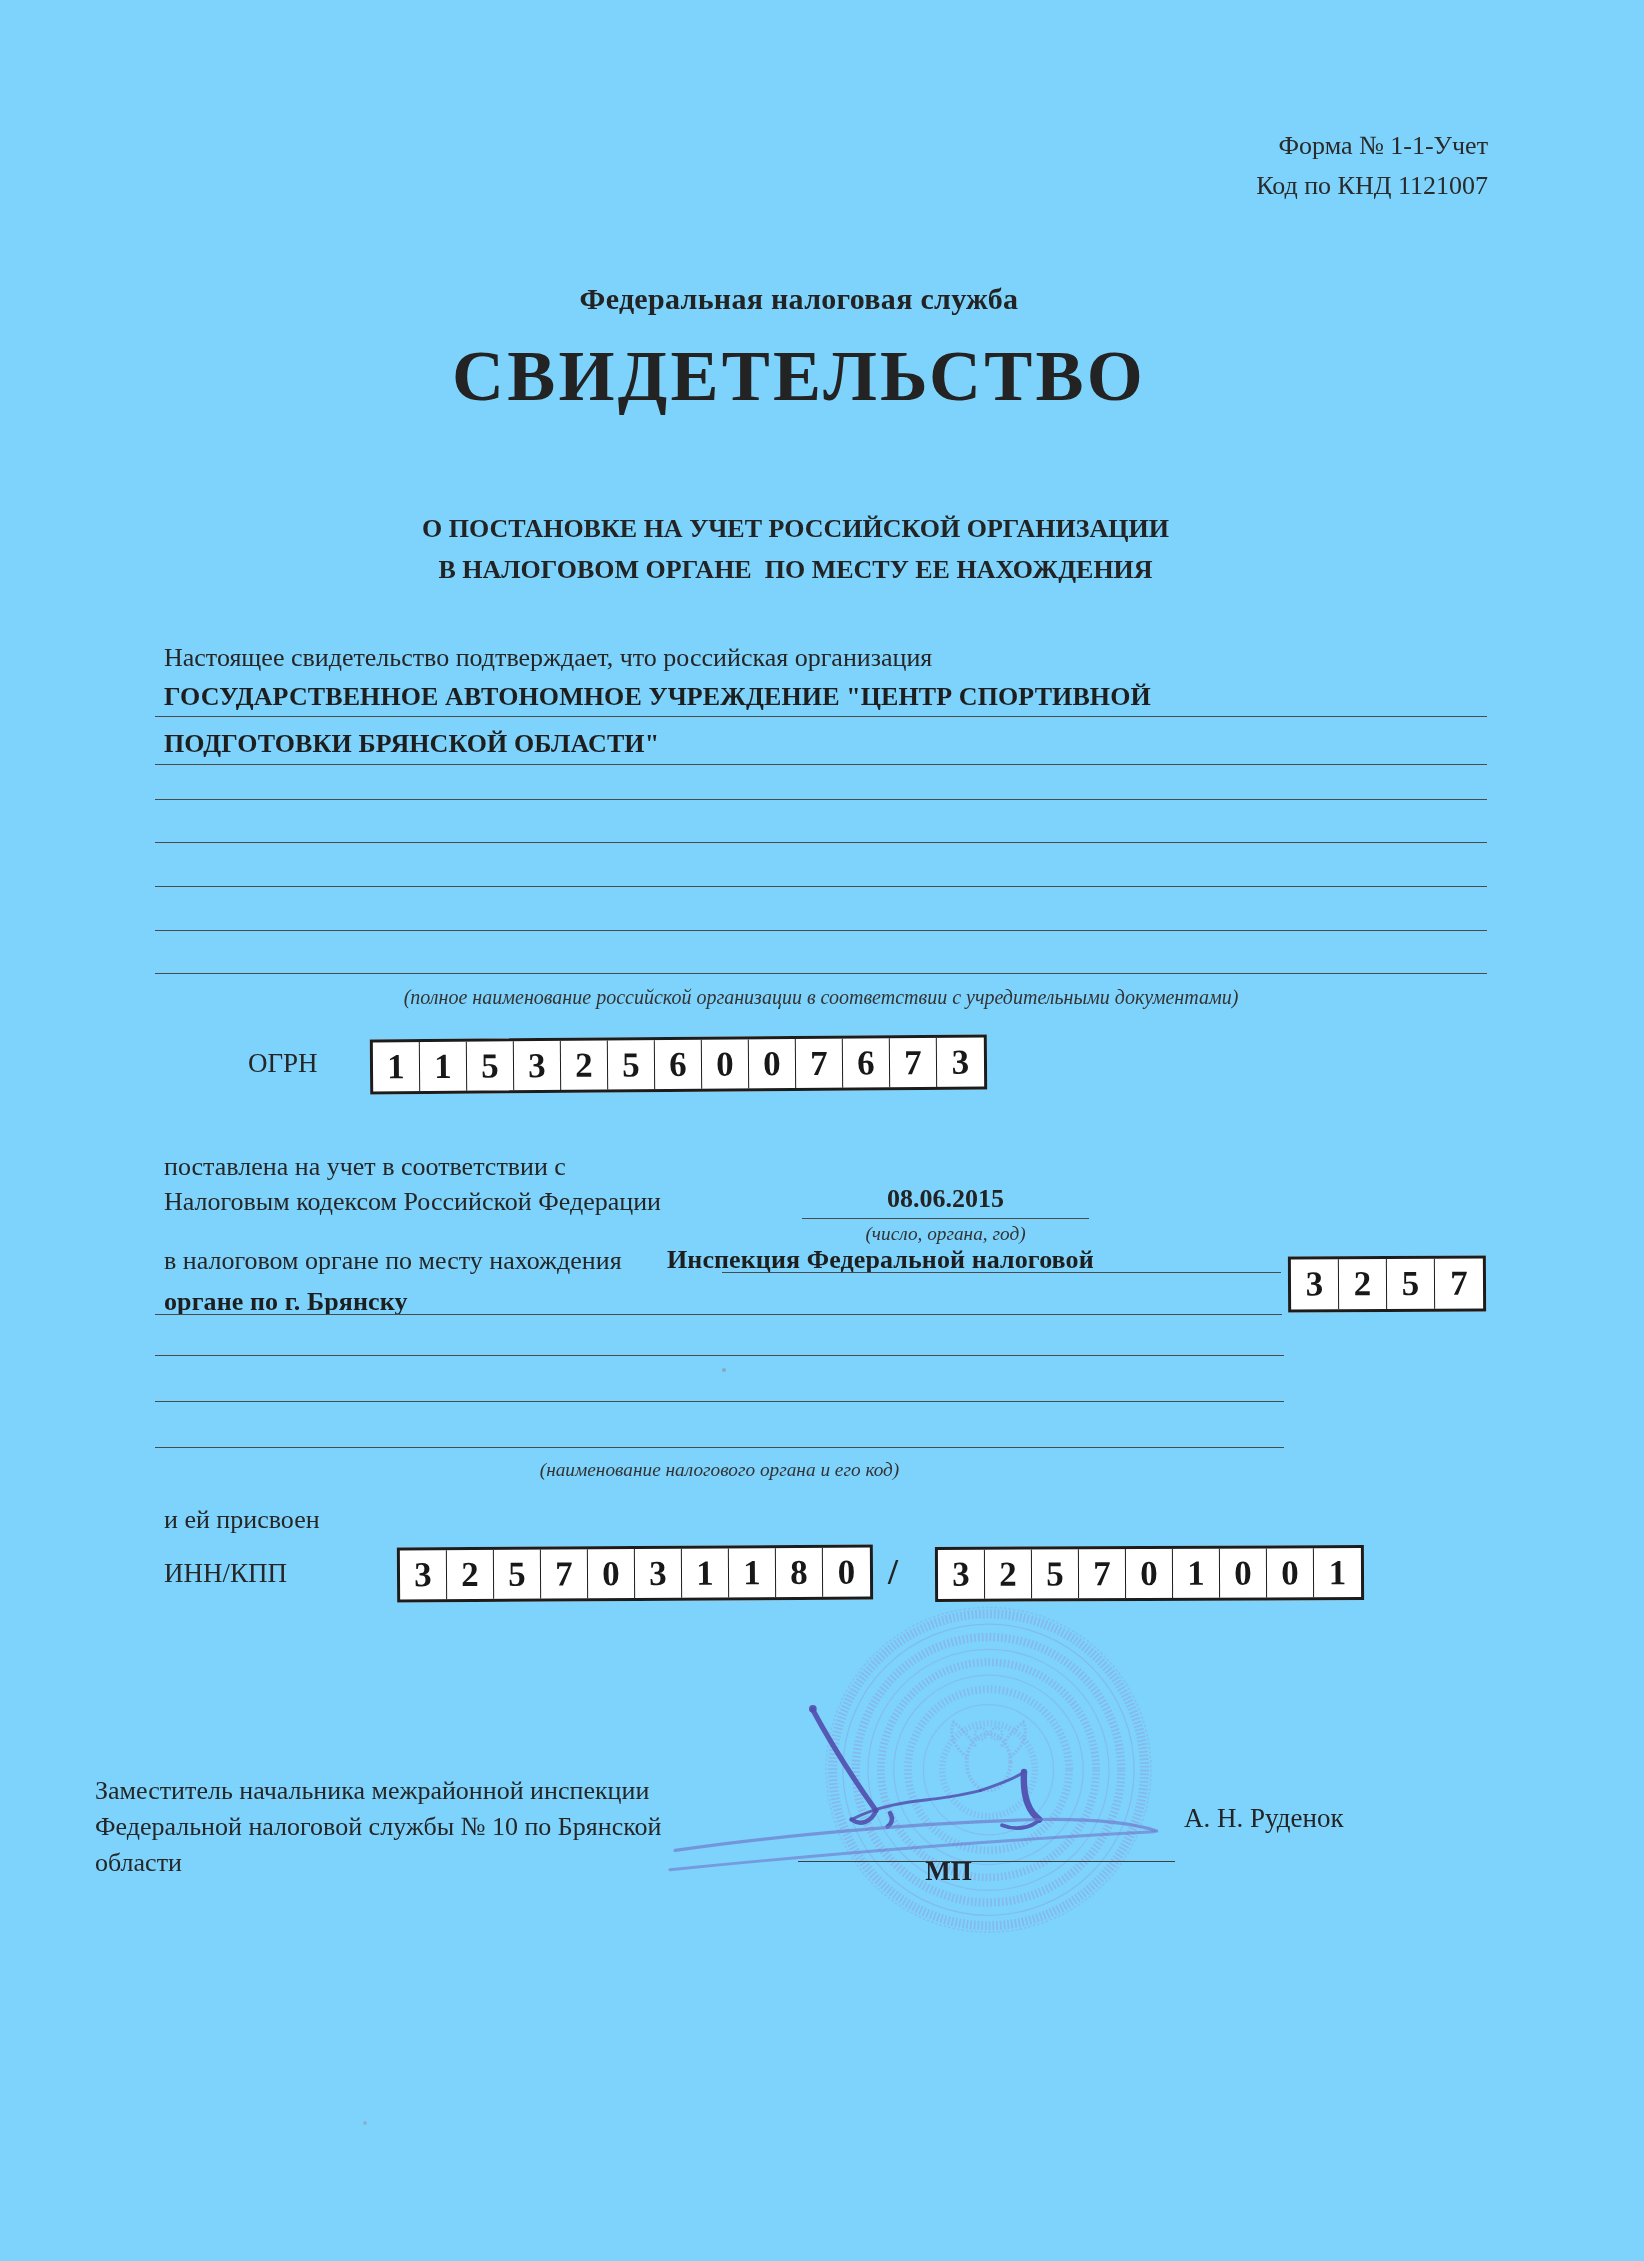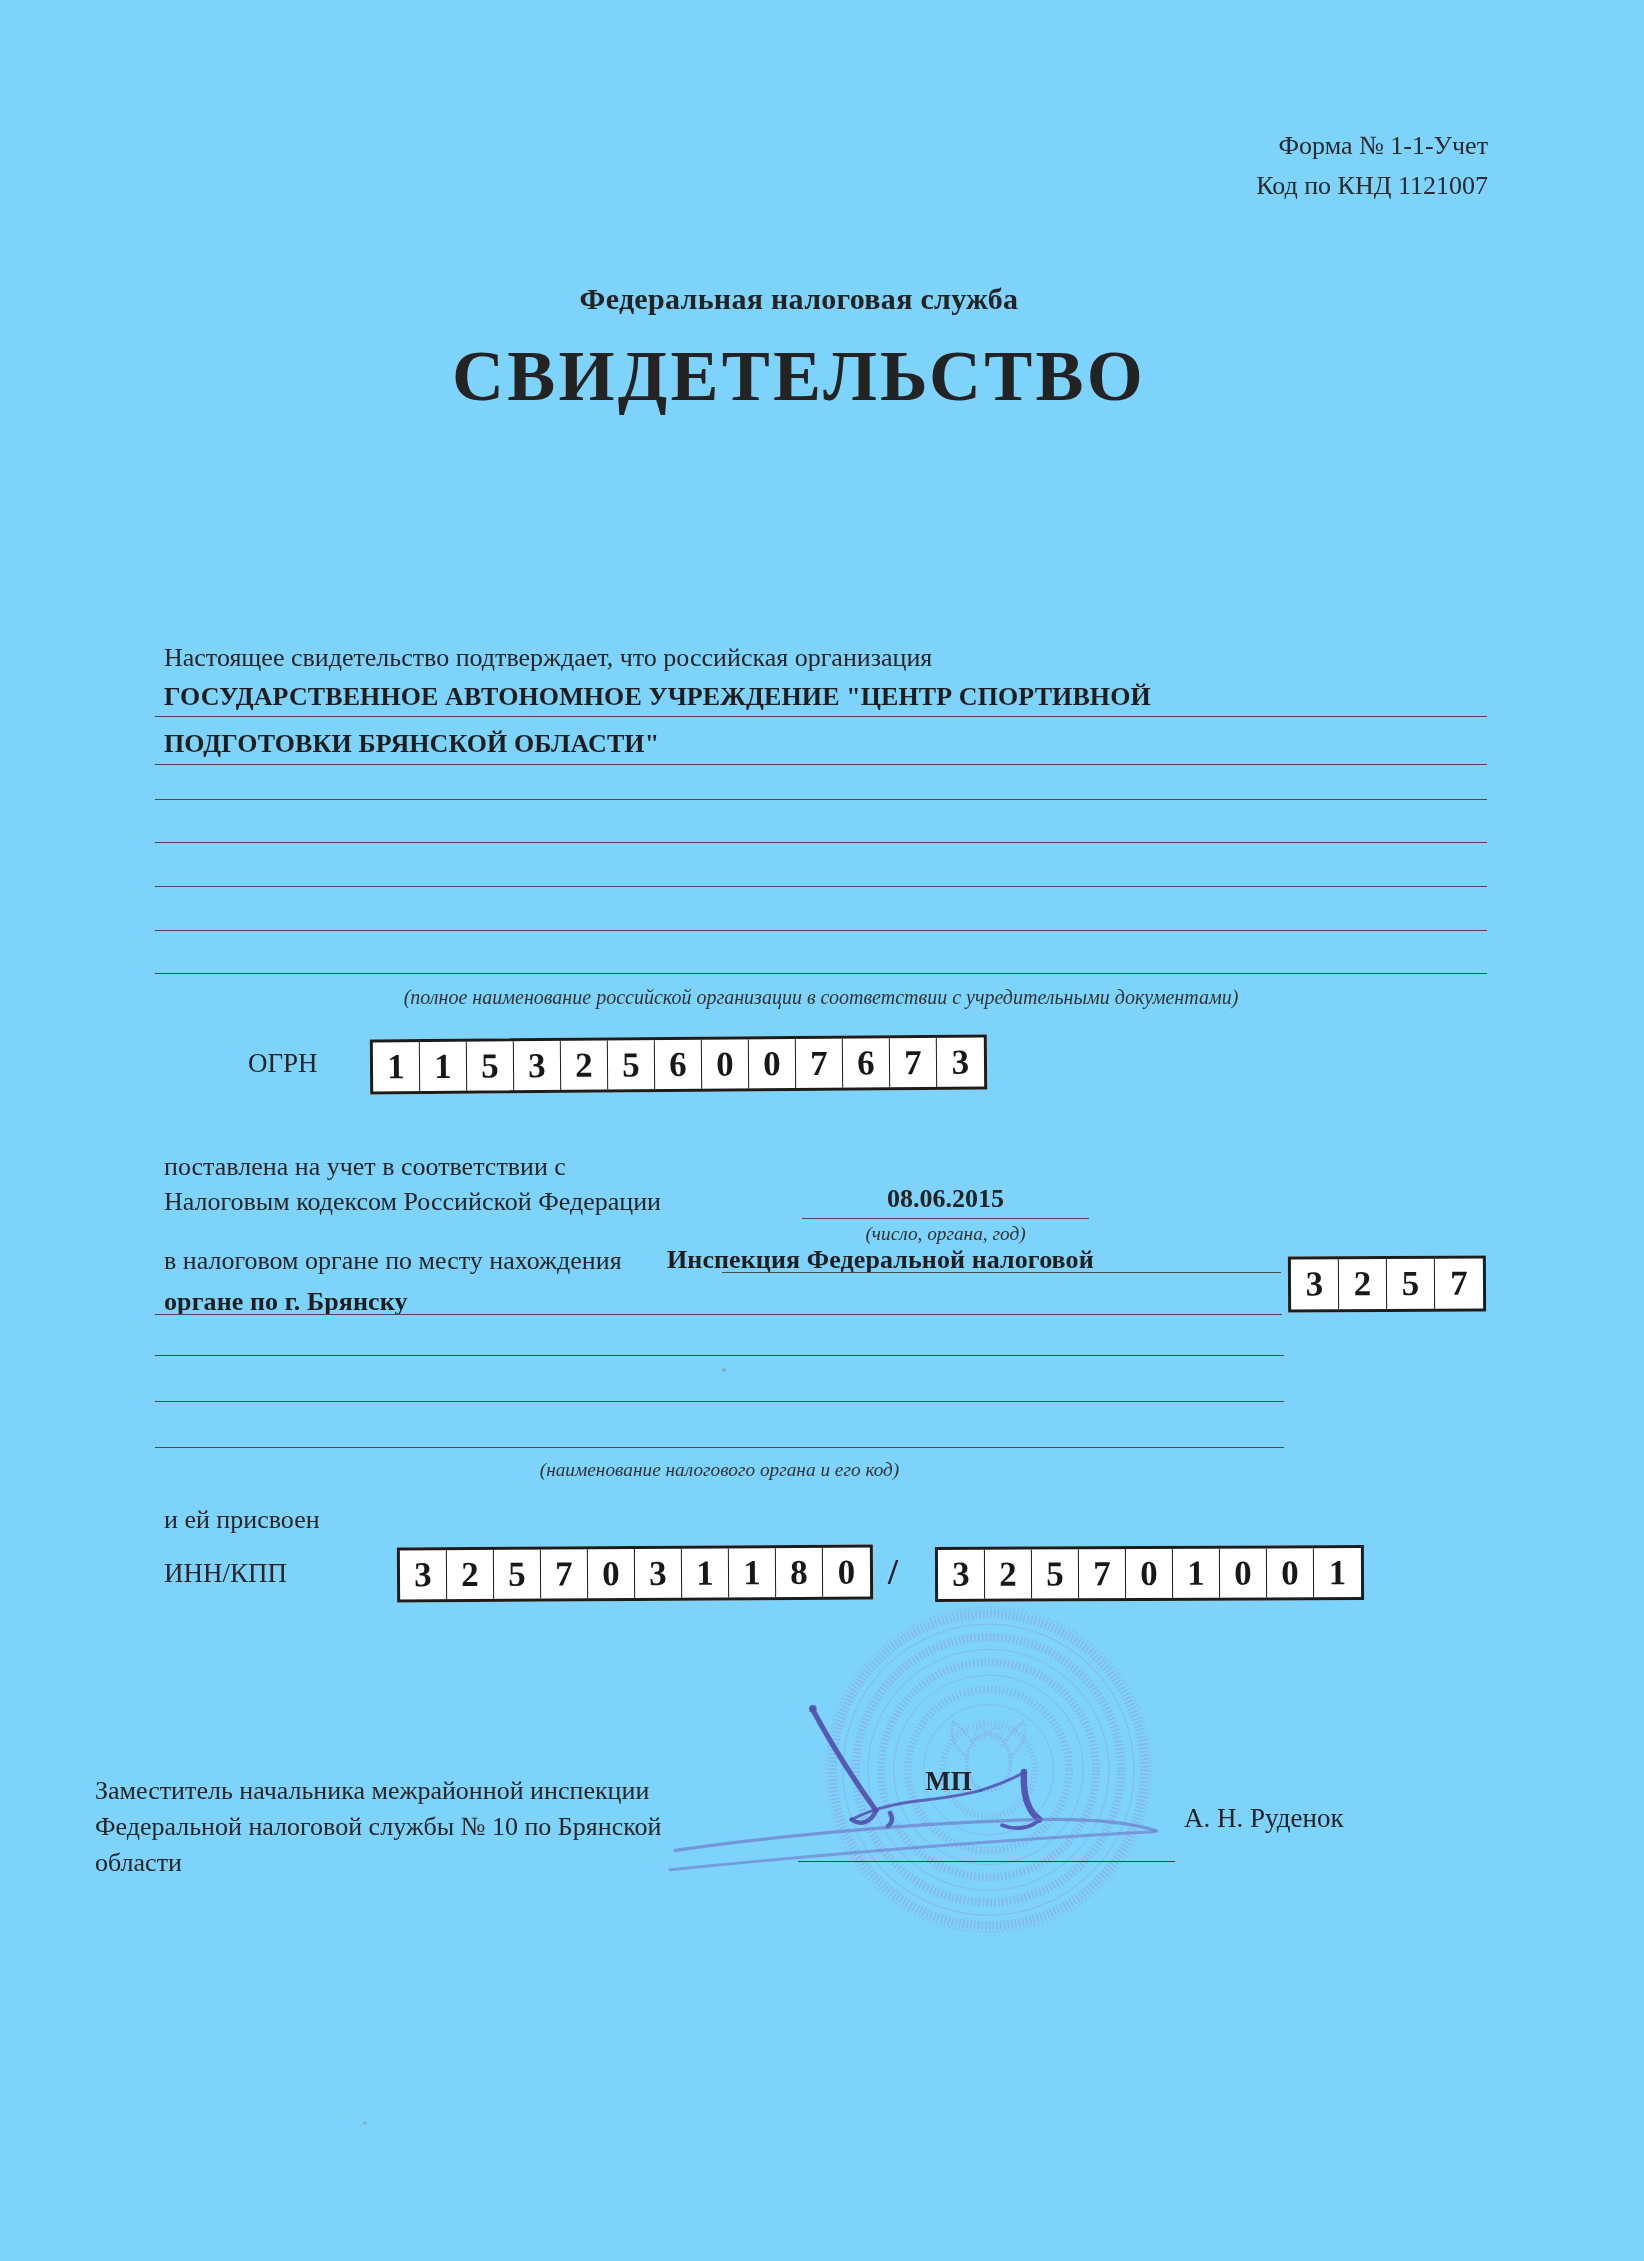--- a/index.html
+++ b/index.html
@@ -44,39 +44,41 @@
     font-weight: bold; font-size: 35px; color:#181818;
     font-family: "Liberation Serif", serif;
   }
   .cellbox .cell:last-child { border-right: none; }
   .cellbox.small .cell { width: 48px; height: 50px; }
 
   .slash { font-size: 36px; font-weight: bold; }
 
   .sig-title { left: 95px; top: 1773px; width: 593px; font-size: 26px; line-height: 36px; color:#262626;}
   .sig-name  { left: 1184px; top: 1803px; font-size: 27px; color:#242424;}
-  .mp-label  { left: 760px; top: 1766px; width: 377px; font-size: 27px; font-weight: bold; text-align:center; color:#22222b;}
+  .mp-label  { left: 760px; top: 1856px; width: 377px; font-size: 27px; font-weight: bold; text-align:center; color:#22222b;}
 
   .stamp-wrap { left: 821px; top: 1601px; width: 335px; height: 335px; opacity: 0.85; }
   .sign-wrap  { left: 612px;  top: 1598px; width: 618px; height: 322px; }
 
   .speck { position:absolute; width:3.9px; height:3.9px; background:#8b8b88; border-radius:50%; opacity:.55; }
 </style>
 </head>
 <body>
 
 <div class="page">
 
   <div class="abs form-meta">
     <div>Форма № 1-1-Учет</div>
     <div>Код по КНД 1121007</div>
   </div>
 
   <div class="abs agency center b">Федеральная налоговая служба</div>
   <div class="abs doc-title center b">СВИДЕТЕЛЬСТВО</div>
+  <div class="abs subtitle center b">О ПОСТАНОВКЕ НА УЧЕТ РОССИЙСКОЙ ОРГАНИЗАЦИИ
+В НАЛОГОВОМ ОРГАНЕ  ПО МЕСТУ ЕЕ НАХОЖДЕНИЯ</div>
 
   <div class="abs bodytext" style="left:164px; top:643px;">Настоящее свидетельство подтверждает, что российская организация</div>
   <div class="abs orgname" style="left:164px; top:682px;">ГОСУДАРСТВЕННОЕ АВТОНОМНОЕ УЧРЕЖДЕНИЕ "ЦЕНТР СПОРТИВНОЙ</div>
   <div class="rule" style="left:155px; top:716px; width:1332px;"></div>
   <div class="abs orgname" style="left:164px; top:729px;">ПОДГОТОВКИ БРЯНСКОЙ ОБЛАСТИ"</div>
   <div class="rule" style="left:155px; top:764px; width:1332px;"></div>
 
   <div class="rule" style="left:155px; top:799px; width:1332px;"></div>
   <div class="rule" style="left:155px; top:842px; width:1332px;"></div>
   <div class="rule" style="left:155px; top:886px; width:1332px;"></div>

